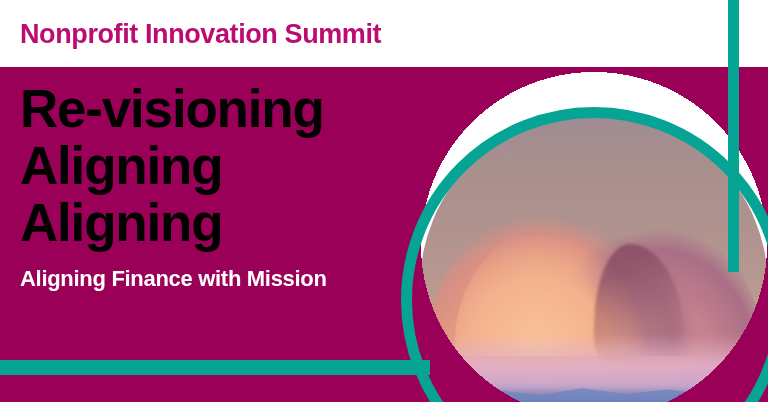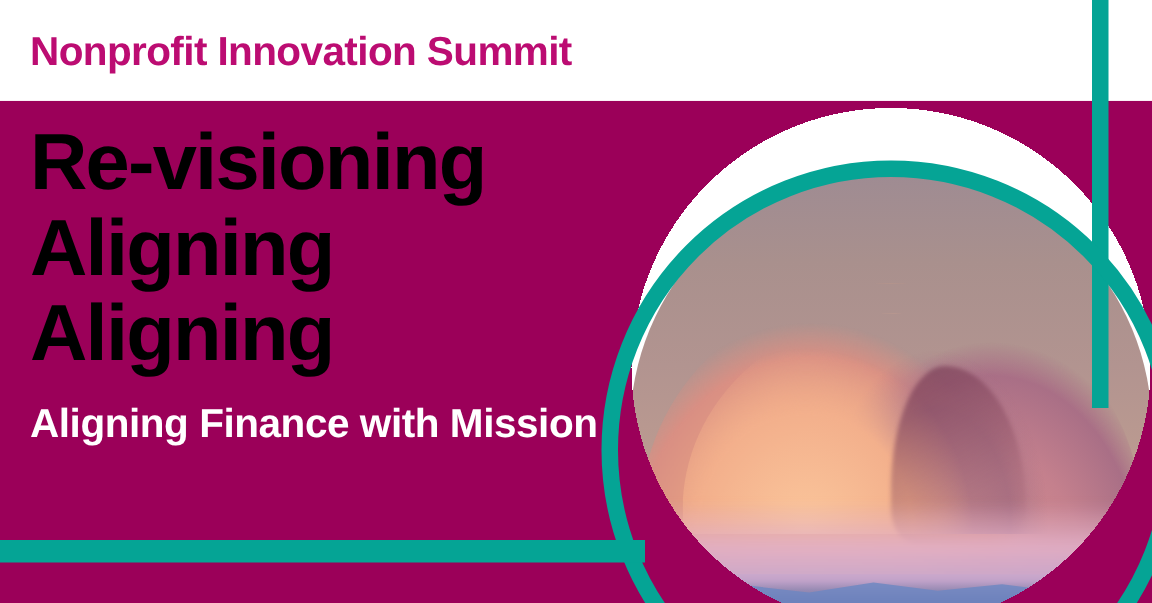--- a/index.html
+++ b/index.html
@@ -201,21 +201,21 @@
     color: #000000;
     font-size: 53px;
     font-weight: 700;
     line-height: 1.08;
     letter-spacing: -1.2px;
   }
   .headline .line { display: block; white-space: nowrap; }
   .subhead {
     margin: 14px 0 0 0;
     color: #ffffff;
-    font-size: 27px;
+    font-size: 22px;
     font-weight: 700;
     letter-spacing: -0.3px;
     line-height: 1.2;
     white-space: nowrap;
   }
 </style>
 </head>
 <body>
 
 <div id="banner">

